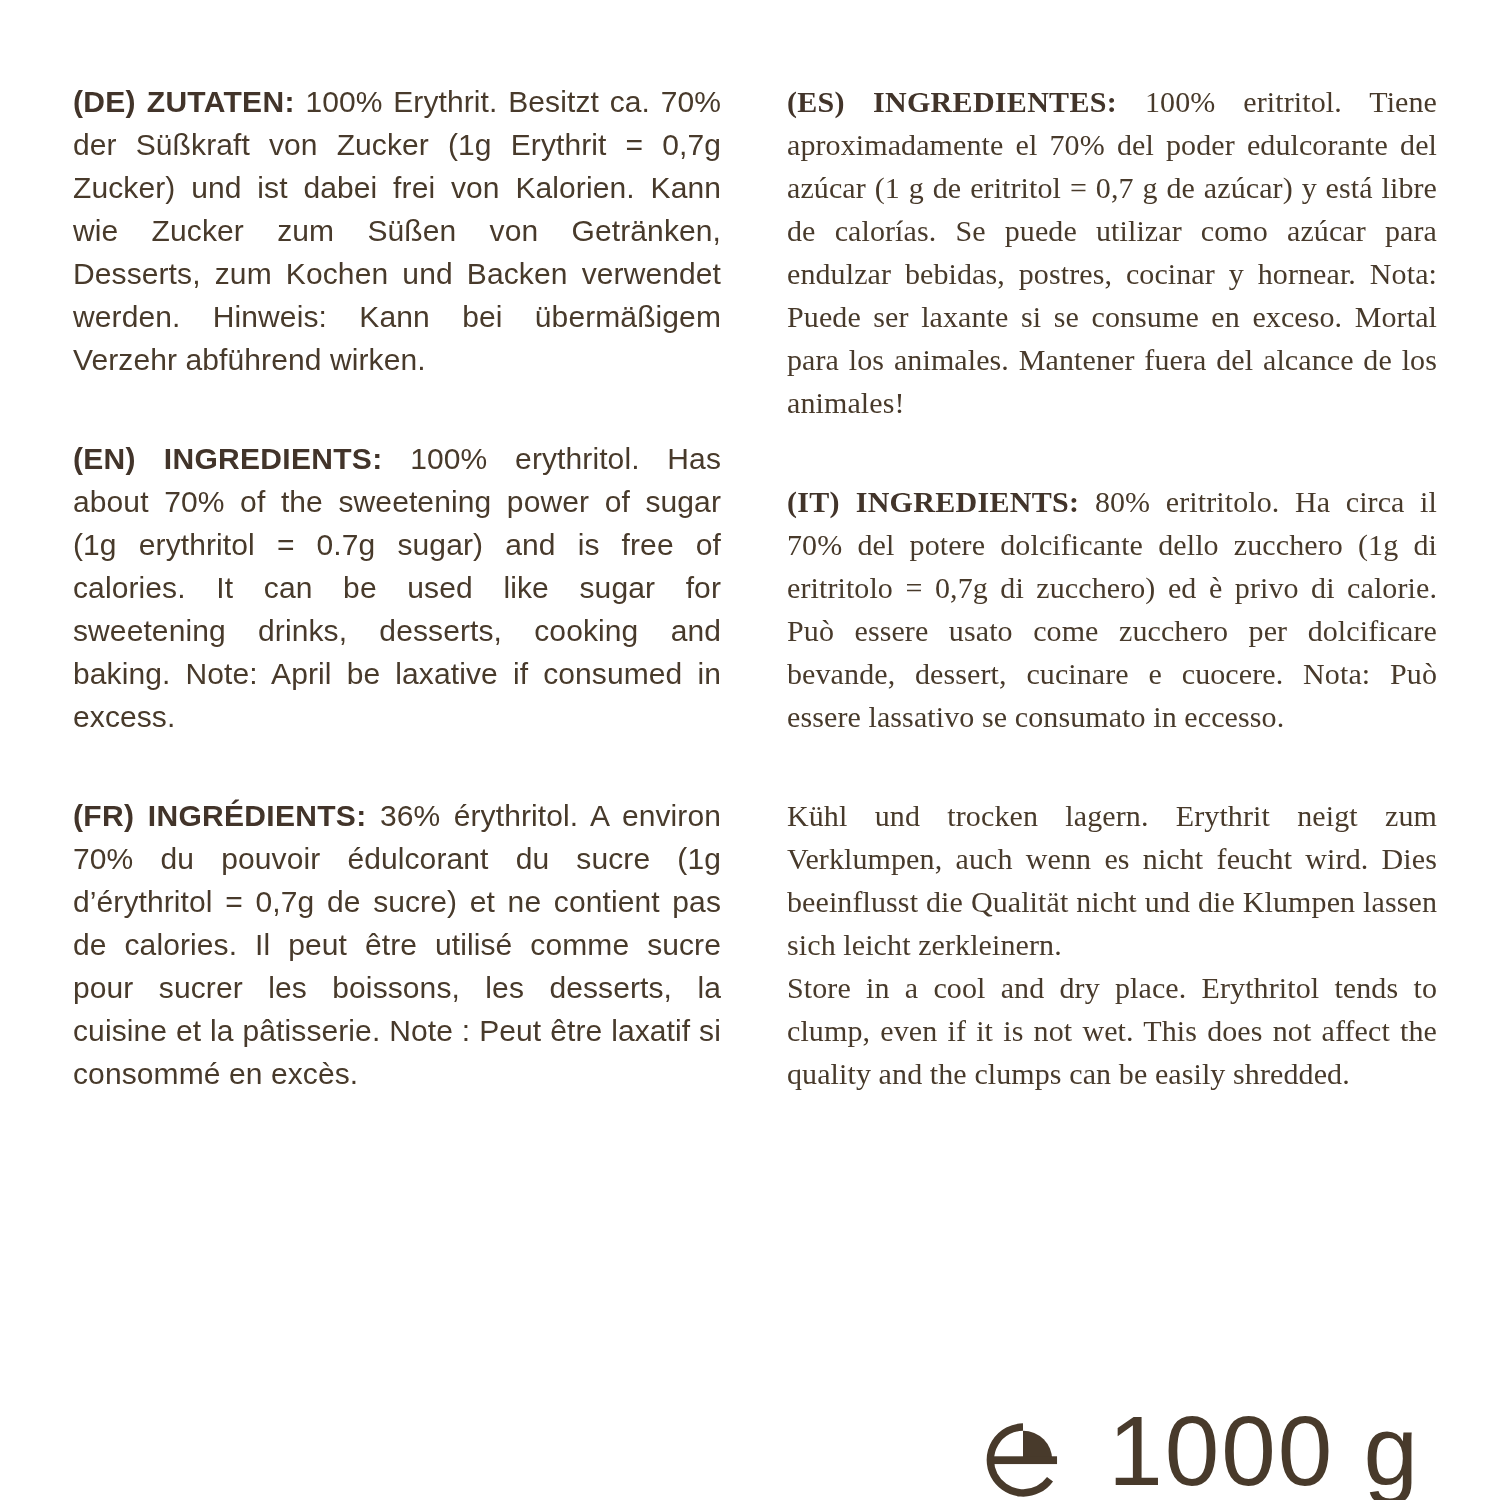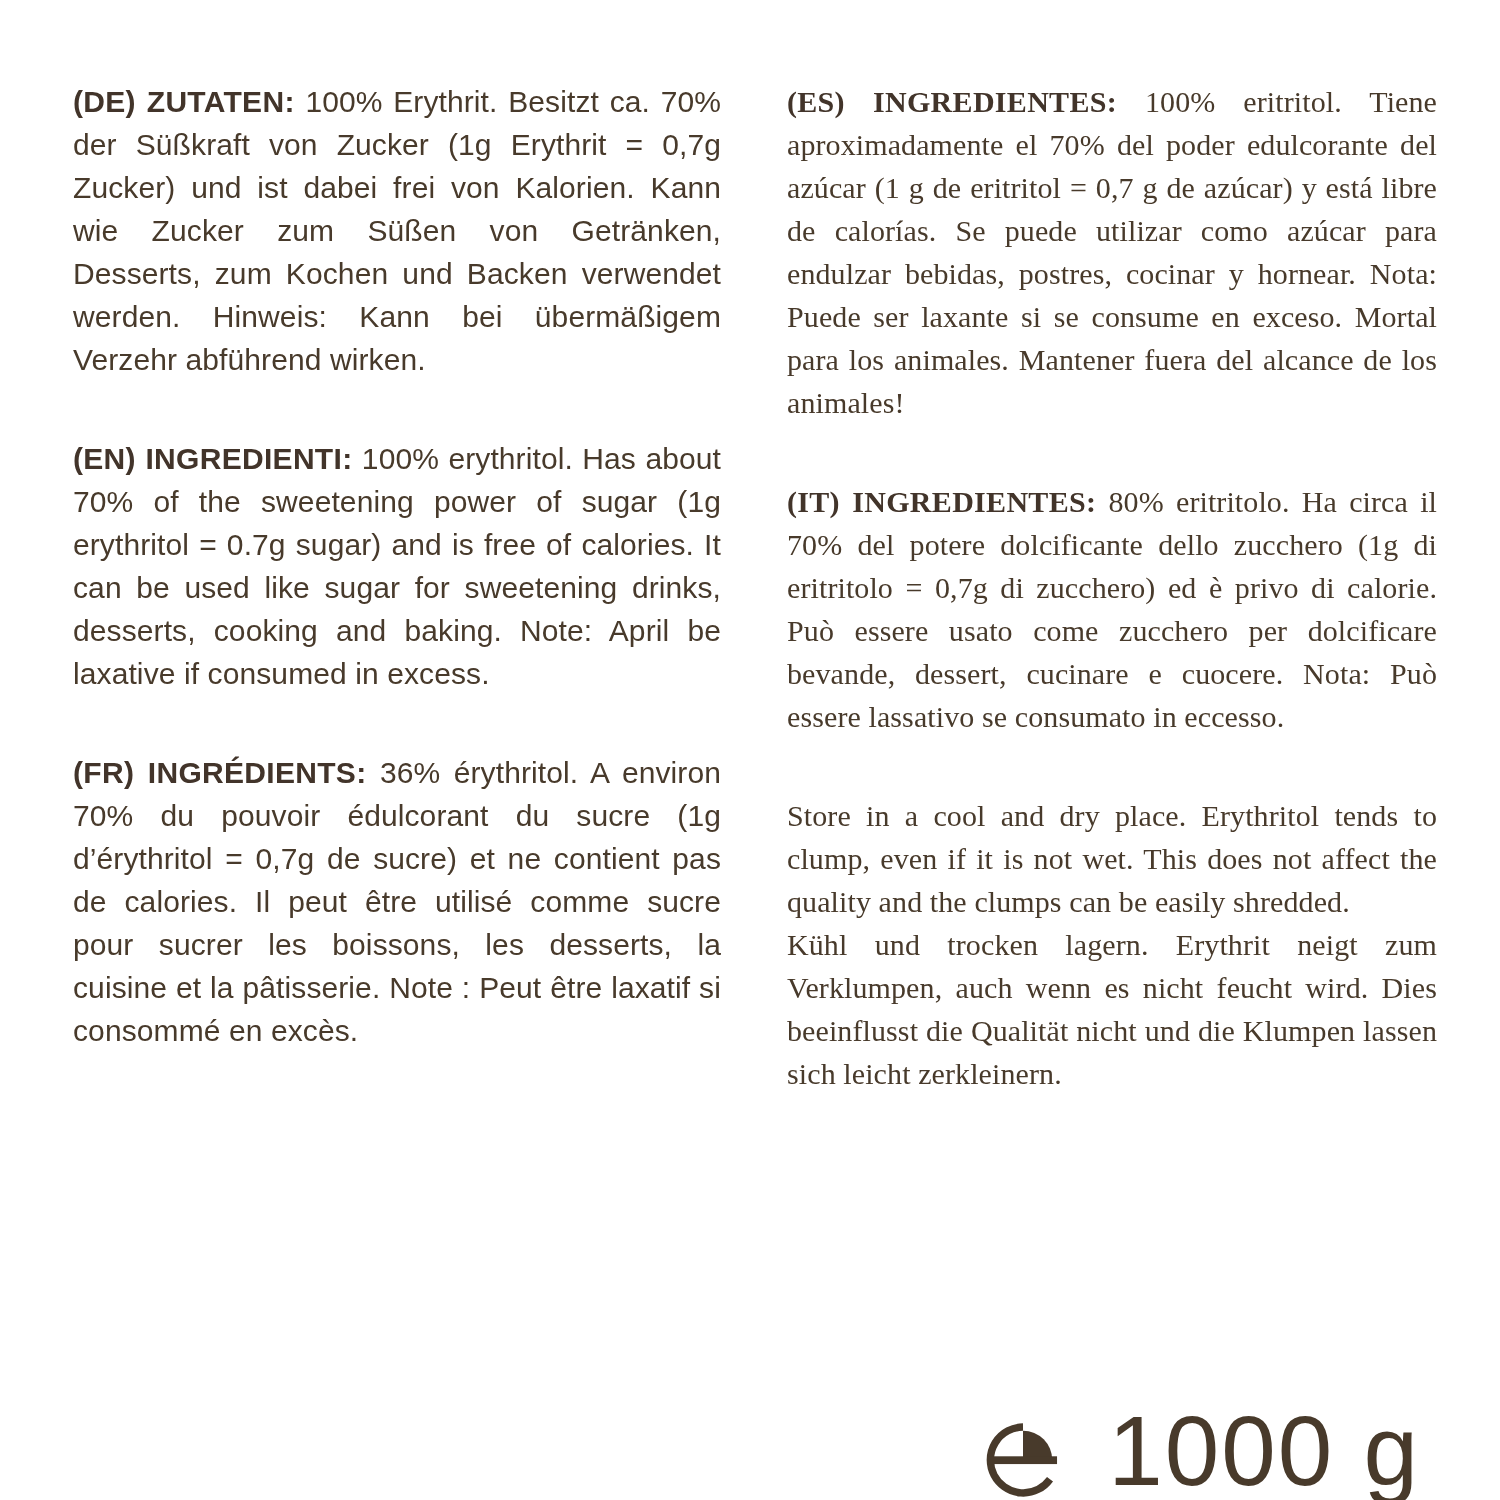--- a/index.html
+++ b/index.html
@@ -51,33 +51,33 @@
   }
 </style>
 </head>
 <body>
 
 <div class="page">
 
   <div class="col col-left">
     <p class="section"><strong class="heading">(DE) ZUTATEN:</strong> <span class="body">100% Erythrit. Besitzt ca. 70% der Süßkraft von Zucker (1g Erythrit = 0,7g Zucker) und ist dabei frei von Kalorien. Kann wie Zucker zum Süßen von Getränken, Desserts, zum Kochen und Backen verwendet werden. Hinweis: Kann bei übermäßigem Verzehr abführend wirken.</span></p>
 
-    <p class="section"><strong class="heading">(EN) INGREDIENTI:</strong> <span class="body">100% erythritol. Has about 70% of the sweetening power of sugar (1g erythritol = 0.7g sugar) and is free of calories. It can be used like sugar for sweetening drinks, desserts, cooking and baking. Note: April be laxative if consumed in excess.</span></p>
+    <p class="section"><strong class="heading">(EN) INGREDIENTS:</strong> <span class="body">100% erythritol. Has about 70% of the sweetening power of sugar (1g erythritol = 0.7g sugar) and is free of calories. It can be used like sugar for sweetening drinks, desserts, cooking and baking. Note: April be laxative if consumed in excess.</span></p>
 
     <p class="section"><strong class="heading">(FR) INGRÉDIENTS:</strong> <span class="body">36% érythritol. A environ 70% du pouvoir édulcorant du sucre (1g d’érythritol = 0,7g de sucre) et ne contient pas de calories. Il peut être utilisé comme sucre pour sucrer les boissons, les desserts, la cuisine et la pâtisserie. Note : Peut être laxatif si consommé en excès.</span></p>
   </div>
 
   <div class="col col-right">
     <p class="section"><strong class="heading">(ES) INGREDIENTES:</strong> <span class="body">100% eritritol. Tiene aproximadamente el 70% del poder edulcorante del azúcar (1 g de eritritol = 0,7 g de azúcar) y está libre de calorías. Se puede utilizar como azúcar para endulzar bebidas, postres, cocinar y hornear. Nota: Puede ser laxante si se consume en exceso. Mortal para los animales. Mantener fuera del alcance de los animales!</span></p>
 
-    <p class="section"><strong class="heading">(IT) INGREDIENTES:</strong> <span class="body">80% eritritolo. Ha circa il 70% del potere dolcificante dello zucchero (1g di eritritolo = 0,7g di zucchero) ed è privo di calorie. Può essere usato come zucchero per dolcificare bevande, dessert, cucinare e cuocere. Nota: Può essere lassativo se consumato in eccesso.</span></p>
+    <p class="section"><strong class="heading">(IT) INGREDIENTS:</strong> <span class="body">80% eritritolo. Ha circa il 70% del potere dolcificante dello zucchero (1g di eritritolo = 0,7g di zucchero) ed è privo di calorie. Può essere usato come zucchero per dolcificare bevande, dessert, cucinare e cuocere. Nota: Può essere lassativo se consumato in eccesso.</span></p>
 
     <div class="storage-block">
+      <p>Kühl und trocken lagern. Erythrit neigt zum Verklumpen, auch wenn es nicht feucht wird. Dies beeinflusst die Qualität nicht und die Klumpen lassen sich leicht zerkleinern.</p>
       <p>Store in a cool and dry place. Erythritol tends to clump, even if it is not wet. This does not affect the quality and the clumps can be easily shredded.</p>
-      <p>Kühl und trocken lagern. Erythrit neigt zum Verklumpen, auch wenn es nicht feucht wird. Dies beeinflusst die Qualität nicht und die Klumpen lassen sich leicht zerkleinern.</p>
     </div>
   </div>
 
   <div class="net-qty">
     <span class="e-mark" role="img" aria-label="℮">
       <svg width="78" height="74" viewBox="0 0 100 100" aria-hidden="true">
         <path d="M 50 5.5 A 44.5 44.5 0 1 0 86.5 76" fill="none" stroke="#483a2b" stroke-width="10"></path>
         <path d="M 50 50 L 50 10.5 A 39.5 39.5 0 0 1 89.5 50 Z" fill="#483a2b"></path>
         <rect x="4" y="45" width="92" height="10.5" fill="#483a2b"></rect>
       </svg>

